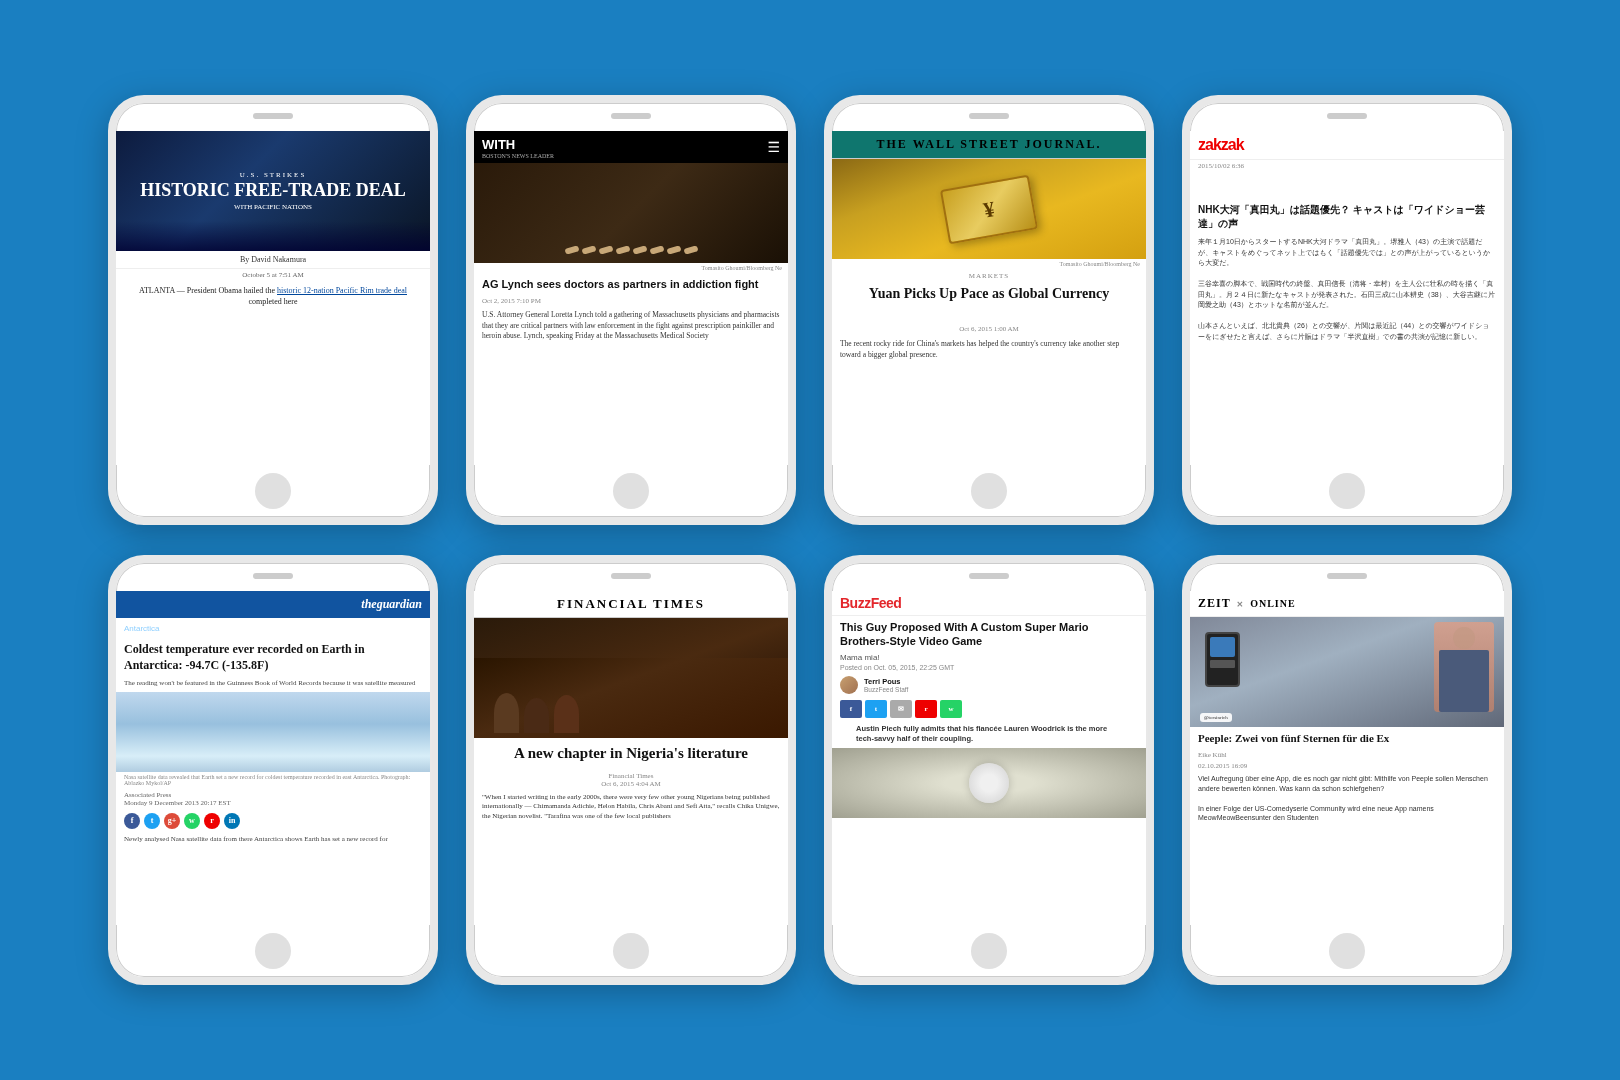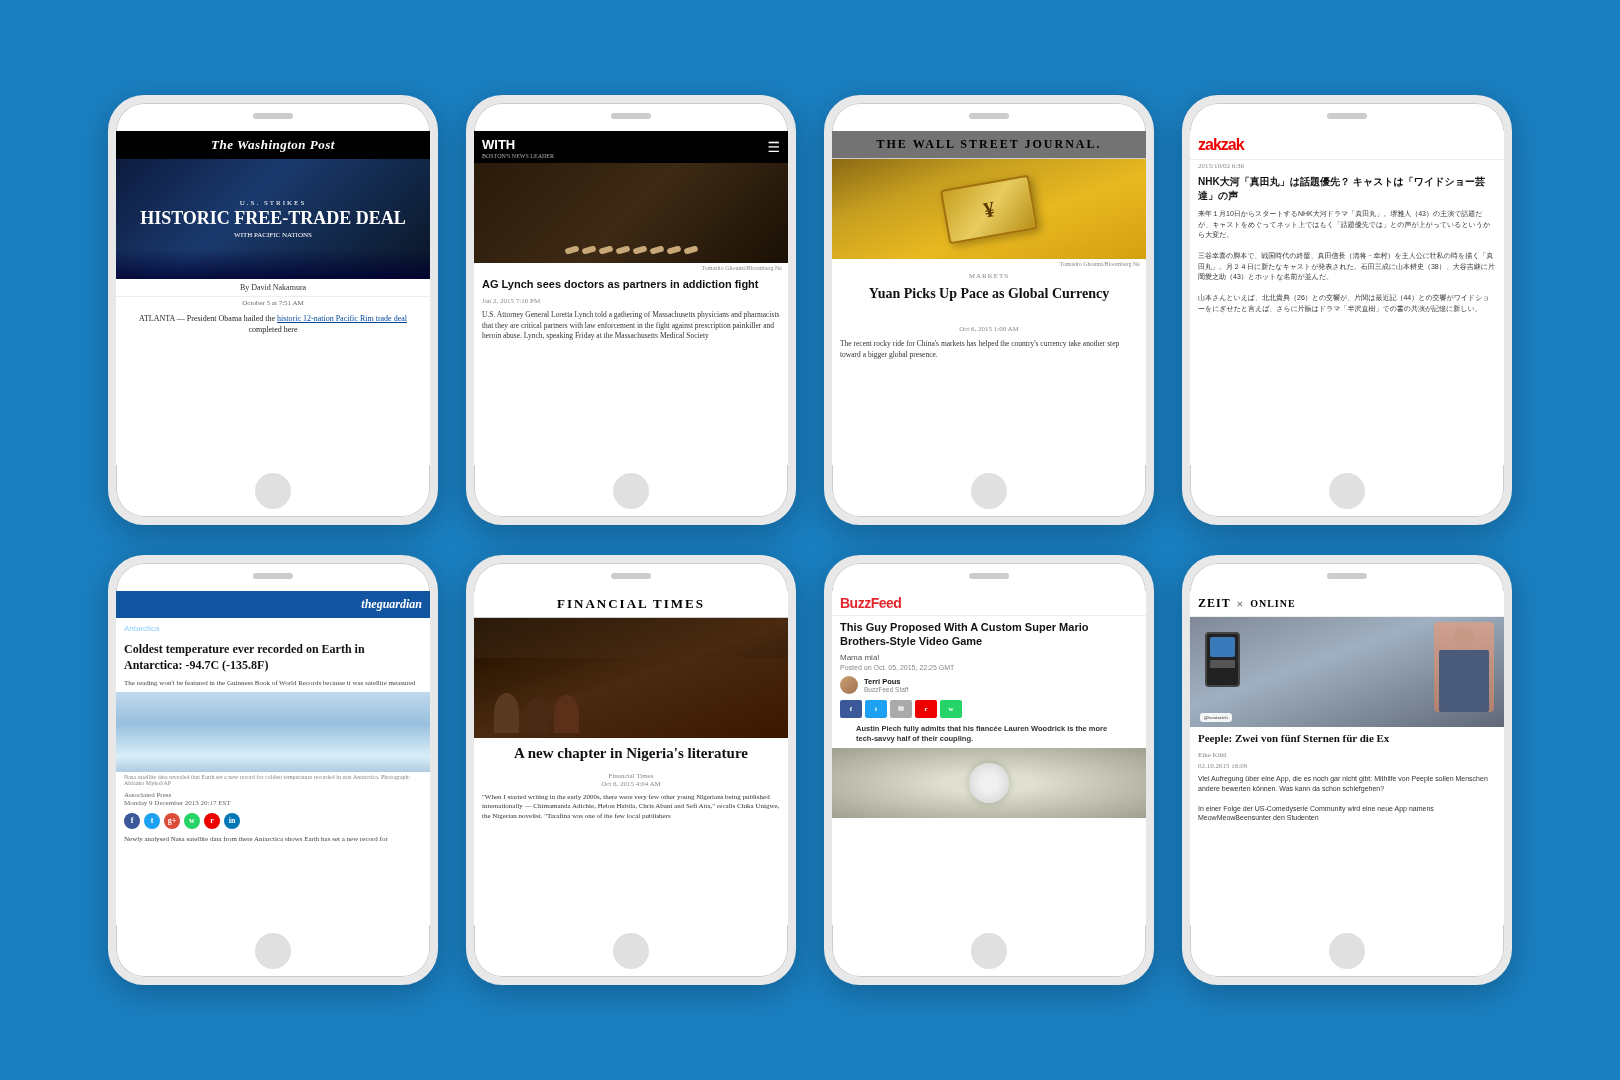--- a/index.html
+++ b/index.html
@@ -242,21 +242,21 @@
 
     .wcvb-body {
       font-size: 7.5px;
       color: #333;
       padding: 3px 8px;
       line-height: 1.4;
     }
 
     
     .wsj-header {
-      background: #737373;
+      background: #0f766e;
       padding: 6px 8px;
       text-align: center;
       border-bottom: 1px solid #ccc;
     }
 
     .wsj-logo {
       font-family: 'Times New Roman', serif;
       font-size: 12px;
       font-weight: bold;
       letter-spacing: 2px;
@@ -362,20 +362,21 @@
       padding: 2px 8px;
     }
 
     .zak-title {
       font-size: 10px;
       font-weight: bold;
       padding: 3px 8px;
       color: #111;
       line-height: 1.4;
       font-family: Arial, sans-serif;
+      margin-top: 28px;
     }
 
     .zak-body {
       font-size: 7px;
       color: #333;
       padding: 3px 8px;
       line-height: 1.5;
       font-family: Arial, sans-serif;
     }
 
@@ -737,23 +738,20 @@
     }
 
   </style>
 </head>
 <body>
 
 <div class="phones-grid">
 
   <div class="phone">
     <div class="phone-screen">
-      <div class="wp-header">
-        <span>The Washington Post</span>
-      </div>
       <div class="wp-hero">
         <div class="wp-hero-bg"></div>
         <div class="wp-hero-text">
           <div class="strikes">U.S. STRIKES</div>
           <div class="headline">HISTORIC FREE-TRADE DEAL</div>
           <div class="sub">WITH PACIFIC NATIONS</div>
         </div>
       </div>
       <div class="wp-byline">By David Nakamura</div>
       <div class="wp-date">October 5 at 7:51 AM</div>
@@ -780,21 +778,21 @@
           <div class="pill"></div>
           <div class="pill"></div>
           <div class="pill"></div>
           <div class="pill"></div>
           <div class="pill"></div>
           <div class="pill"></div>
         </div>
       </div>
       <div class="wcvb-caption">Tomasito Ghoumi/Bloomberg Ne</div>
       <div class="wcvb-article-title">AG Lynch sees doctors as partners in addiction fight</div>
-      <div class="wcvb-meta">Jan 2, 2015 7:10 PM</div>
+      <div class="wcvb-meta">Oct 2, 2015 7:10 PM</div>
       <div class="wcvb-body">U.S. Attorney General Loretta Lynch told a gathering of Massachusetts physicians and pharmacists that they are critical partners with law enforcement in the fight against prescription painkiller and heroin abuse. Lynch, speaking Friday at the Massachusetts Medical Society</div>
     </div>
   </div>
 
   <div class="phone">
     <div class="phone-screen">
       <div class="wsj-header">
         <div class="wsj-logo">THE WALL STREET JOURNAL.</div>
       </div>
       <div class="wsj-hero">

